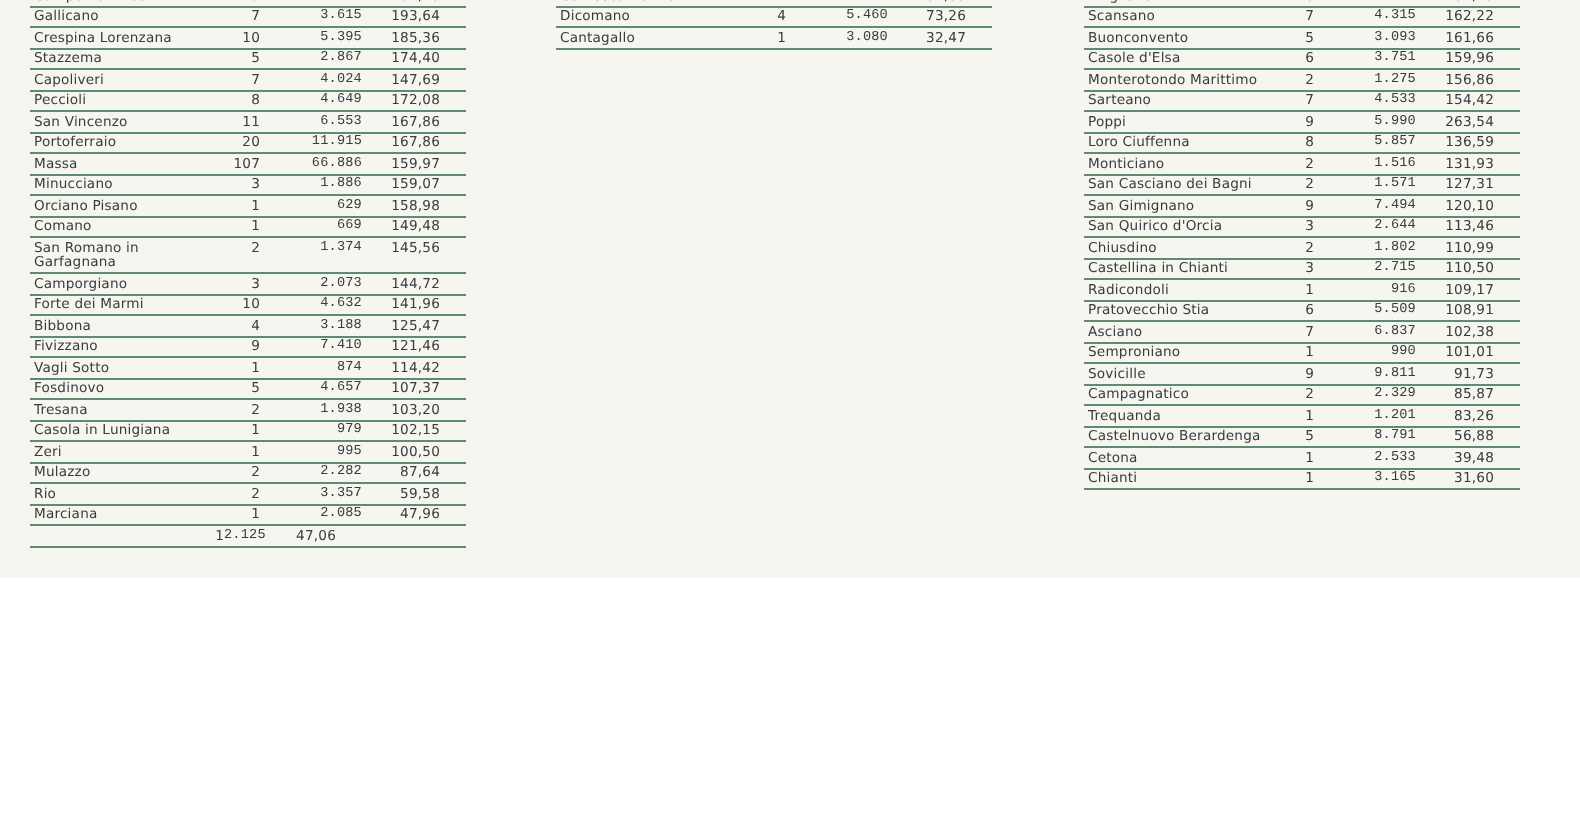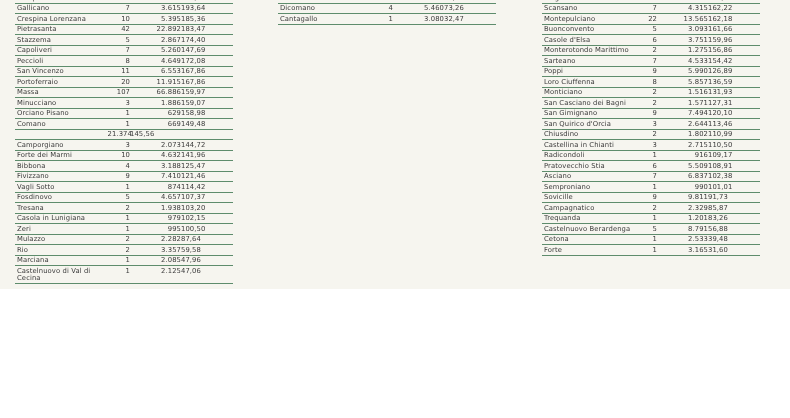--- a/index.html
+++ b/index.html
@@ -21,22 +21,22 @@
     border-bottom:1px solid #5e8c6c;
     padding:1.5px 0 0.5px 0;
     align-items:start;
   }
   .cell{
     font-size:6.8px;line-height:7.5px;color:#3b3b3b;
     letter-spacing:0.1px;
   }
   .cell.name{white-space:pre-line;padding-left:2px;}
   .cell.cnt{text-align:right;}
-  .cell.pop{text-align:right;}
-  .cell.rate{padding-right:13px;}
+  .cell.pop{text-align:right;font-family:Liberation Mono, monospace;}
+  .cell.rate{text-align:right;padding-right:13px;}
 </style>
 </head>
 <body>
 
 <div class="sheet">
   <div class="tbl tbl-1">
       <div class="row">
         <div class="cell name">Campo nell'Elba</div>
         <div class="cell cnt">9</div>
         <div class="cell pop">4.636</div>
@@ -48,35 +48,29 @@
         <div class="cell pop">3.615</div>
         <div class="cell rate">193,64</div>
       </div>
       <div class="row">
         <div class="cell name">Crespina Lorenzana</div>
         <div class="cell cnt">10</div>
         <div class="cell pop">5.395</div>
         <div class="cell rate">185,36</div>
       </div>
       <div class="row">
-        <div class="cell name">Pietrasanta</div>
-        <div class="cell cnt">42</div>
-        <div class="cell pop">22.892</div>
-        <div class="cell rate">183,47</div>
-      </div>
-      <div class="row">
         <div class="cell name">Stazzema</div>
         <div class="cell cnt">5</div>
         <div class="cell pop">2.867</div>
         <div class="cell rate">174,40</div>
       </div>
       <div class="row">
         <div class="cell name">Capoliveri</div>
         <div class="cell cnt">7</div>
-        <div class="cell pop">5.260</div>
+        <div class="cell pop">4.024</div>
         <div class="cell rate">147,69</div>
       </div>
       <div class="row">
         <div class="cell name">Peccioli</div>
         <div class="cell cnt">8</div>
         <div class="cell pop">4.649</div>
         <div class="cell rate">172,08</div>
       </div>
       <div class="row">
         <div class="cell name">San Vincenzo</div>
@@ -108,20 +102,22 @@
         <div class="cell pop">629</div>
         <div class="cell rate">158,98</div>
       </div>
       <div class="row">
         <div class="cell name">Comano</div>
         <div class="cell cnt">1</div>
         <div class="cell pop">669</div>
         <div class="cell rate">149,48</div>
       </div>
       <div class="row">
+        <div class="cell name">San Romano in
+Garfagnana</div>
         <div class="cell cnt">2</div>
         <div class="cell pop">1.374</div>
         <div class="cell rate">145,56</div>
       </div>
       <div class="row">
         <div class="cell name">Camporgiano</div>
         <div class="cell cnt">3</div>
         <div class="cell pop">2.073</div>
         <div class="cell rate">144,72</div>
       </div>
@@ -185,22 +181,20 @@
         <div class="cell pop">3.357</div>
         <div class="cell rate">59,58</div>
       </div>
       <div class="row">
         <div class="cell name">Marciana</div>
         <div class="cell cnt">1</div>
         <div class="cell pop">2.085</div>
         <div class="cell rate">47,96</div>
       </div>
       <div class="row">
-        <div class="cell name">Castelnuovo di Val di
-Cecina</div>
         <div class="cell cnt">1</div>
         <div class="cell pop">2.125</div>
         <div class="cell rate">47,06</div>
       </div>
     </div>
   <div class="tbl tbl-2">
       <div class="row">
         <div class="cell name">Gambassi Terme</div>
         <div class="cell cnt">4</div>
         <div class="cell pop">4.829</div>
@@ -226,26 +220,20 @@
         <div class="cell pop">3.698</div>
         <div class="cell rate">162,25</div>
       </div>
       <div class="row">
         <div class="cell name">Scansano</div>
         <div class="cell cnt">7</div>
         <div class="cell pop">4.315</div>
         <div class="cell rate">162,22</div>
       </div>
       <div class="row">
-        <div class="cell name">Montepulciano</div>
-        <div class="cell cnt">22</div>
-        <div class="cell pop">13.565</div>
-        <div class="cell rate">162,18</div>
-      </div>
-      <div class="row">
         <div class="cell name">Buonconvento</div>
         <div class="cell cnt">5</div>
         <div class="cell pop">3.093</div>
         <div class="cell rate">161,66</div>
       </div>
       <div class="row">
         <div class="cell name">Casole d'Elsa</div>
         <div class="cell cnt">6</div>
         <div class="cell pop">3.751</div>
         <div class="cell rate">159,96</div>
@@ -259,21 +247,21 @@
       <div class="row">
         <div class="cell name">Sarteano</div>
         <div class="cell cnt">7</div>
         <div class="cell pop">4.533</div>
         <div class="cell rate">154,42</div>
       </div>
       <div class="row">
         <div class="cell name">Poppi</div>
         <div class="cell cnt">9</div>
         <div class="cell pop">5.990</div>
-        <div class="cell rate">126,89</div>
+        <div class="cell rate">263,54</div>
       </div>
       <div class="row">
         <div class="cell name">Loro Ciuffenna</div>
         <div class="cell cnt">8</div>
         <div class="cell pop">5.857</div>
         <div class="cell rate">136,59</div>
       </div>
       <div class="row">
         <div class="cell name">Monticiano</div>
         <div class="cell cnt">2</div>
@@ -358,20 +346,20 @@
         <div class="cell pop">8.791</div>
         <div class="cell rate">56,88</div>
       </div>
       <div class="row">
         <div class="cell name">Cetona</div>
         <div class="cell cnt">1</div>
         <div class="cell pop">2.533</div>
         <div class="cell rate">39,48</div>
       </div>
       <div class="row">
-        <div class="cell name">Forte</div>
+        <div class="cell name">Chianti</div>
         <div class="cell cnt">1</div>
         <div class="cell pop">3.165</div>
         <div class="cell rate">31,60</div>
       </div>
     </div>
 </div>
 <div style="width:790px;height:15px;background:#ffffff;"></div>
 
 </body></html>

